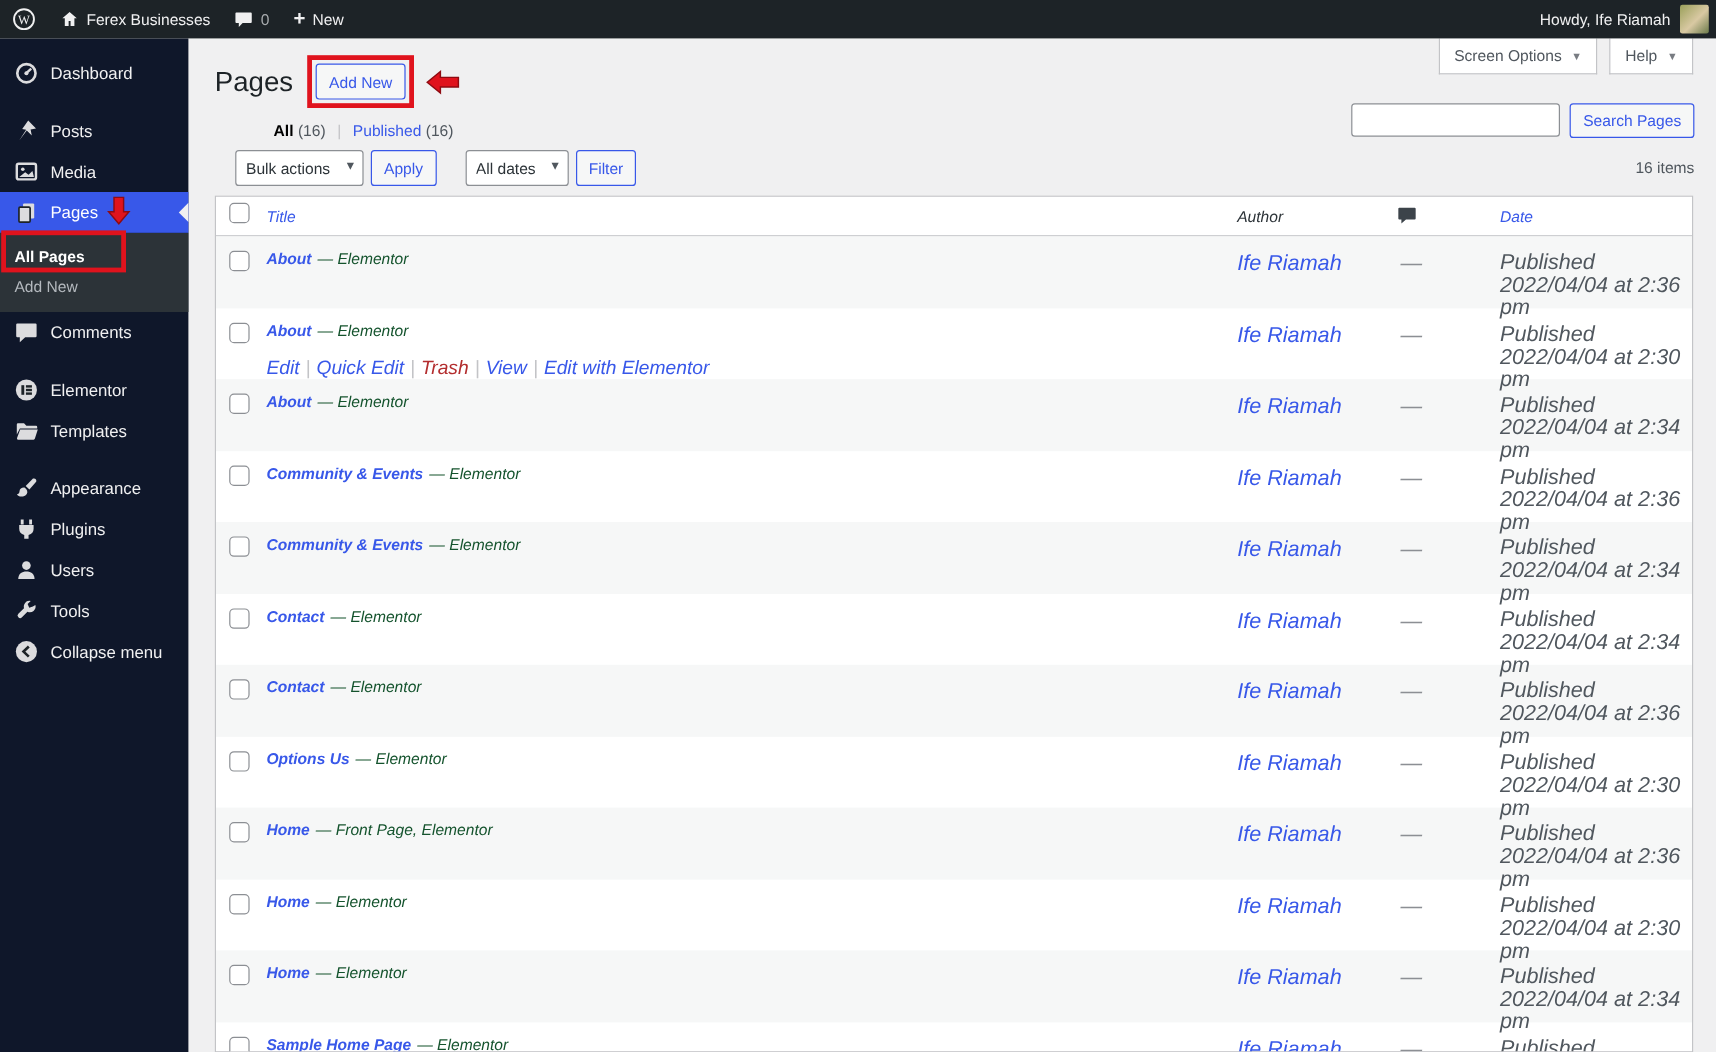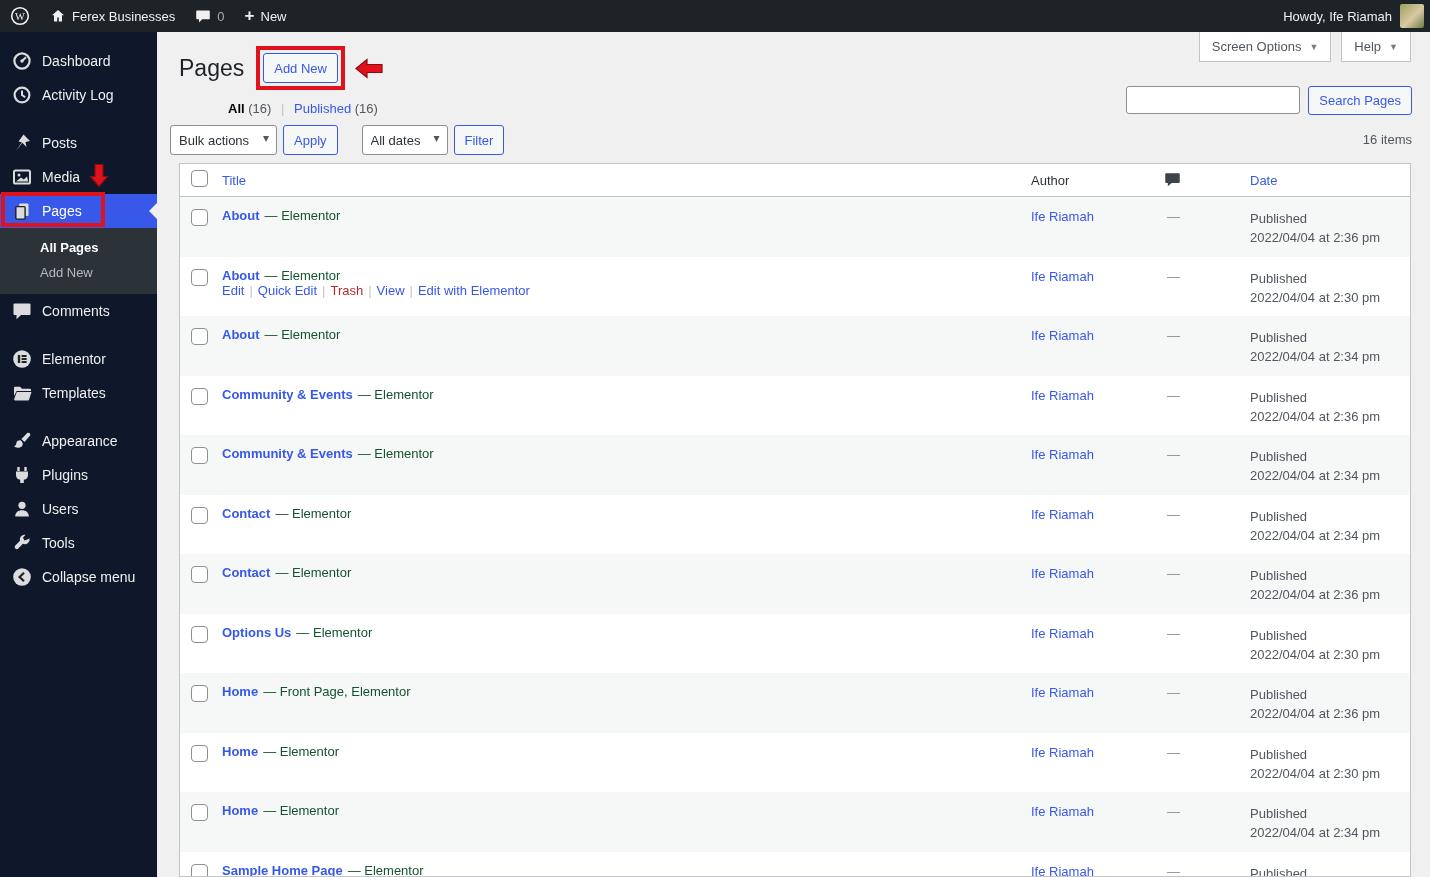--- a/index.html
+++ b/index.html
@@ -33,21 +33,21 @@
   .menu-item .mi-label { color:#f0f0f1; }
   .menu-item.gap { margin-top:14px; }
   .menu-item.current { background:#3858e9; }
   .menu-item.current .mi-label { color:#fff; font-weight:400; }
   .menu-item.current::after {
     content:""; position:absolute; right:0; top:50%; margin-top:-8px;
     border-top:8px solid transparent; border-bottom:8px solid transparent;
     border-right:8px solid #f0f0f1;
   }
   .submenu { background:#2c3338; padding:7px 0 9px 0; }
-  .submenu-item { padding:5px 12px; font-size:13px; color:#b4b9be; cursor:pointer;margin-left:28px; }
+  .submenu-item { padding:5px 12px; font-size:13px; color:#b4b9be; cursor:pointer; }
   .submenu-item.current { color:#fff; font-weight:bold; }
 
   
   .anno-box-pages { position:absolute; left:1px; top:192px; width:104px; height:35px;
     border:4px solid #e0131d; z-index:60; pointer-events:none; }
   .anno-media-arrow { position:absolute; left:88px; top:163px; z-index:60; pointer-events:none; }
   .anno-addnew-box { display:inline-block; border:4px solid #e0131d; padding:3px; margin-left:12px; }
   .anno-left-arrow { margin-left:9px; display:inline-block; vertical-align:middle; }
 
   
@@ -66,53 +66,53 @@
   .views-row { position:absolute; left:23px; top:69px; font-size:13px; color:#646970; }
   .views-row .all { color:#000; font-weight:bold;margin-left:48px; }
   .views-row .cnt { color:#50575e; font-weight:normal; }
   .views-row .sep { color:#c3c4c7; margin:0 6px; }
   .views-row a.view-link { color:#3858e9; }
 
   .search-row { position:absolute; top:54px; right:18px; display:flex; gap:8px; }
   .search-input { width:174px; height:28px; border:1px solid #8c8f94; border-radius:3px; background:#fff; padding:0 6px; font-size:13px; }
   .search-row .btn { height:29px; }
 
-  .filter-row { position:absolute; left:13px; top:93px; display:flex; gap:6px; align-items:center; }
+  .filter-row { position:absolute; left:39px; top:93px; display:flex; gap:6px; align-items:center; }
   .select-wrap { position:relative; display:inline-block; }
   .select-wrap select {
     appearance:none; -webkit-appearance:none; height:30px; background:#fff;
     border:1px solid #8c8f94; border-radius:3px; font-size:13px; color:#2c3338;
     padding:0 26px 0 8px; font-family:inherit; cursor:pointer;
   }
   .select-wrap::after { content:"▾"; position:absolute; right:8px; top:6px; font-size:12px; color:#50575e; pointer-events:none; }
   .gap-left { margin-left:18px; }
   .items-count { position:absolute; top:100px; right:18px; font-size:13px; color:#50575e; }
 
   
   .list-table { position:absolute; left:22px; top:131px; width:1232px; height:714px;
     background:#fff; border:1px solid #c3c4c7; overflow:hidden; }
-  .trow { display:grid; grid-template-columns:36px 815px 133px 86px 160px; }
+  .trow { display:grid; grid-template-columns:36px 815px 133px 86px 160px;font-style:italic; }
   .thead { height:33px; border-bottom:1px solid #c3c4c7; align-items:center; background:#fff; }
   .th { font-size:13px; }
   .th a { color:#3858e9; }
   .th-author { color:#2c3338; }
   .cb-cell { padding-left:11px; }
   .checkbox { width:17px; height:17px; border:1px solid #8c8f94; border-radius:4px; background:#fff; display:inline-block; cursor:pointer; }
   .title-cell { padding-left:6px; }
   .data-row { min-height:59.5px; height:59.5px; }
   .data-row.alt { background:#f6f7f7; }
   .data-row .cb-cell { padding-top:12px; }
   .data-row .title-cell { padding-top:11px; font-size:13px; }
   .row-title { color:#3858e9; font-weight:bold; }
   .row-meta { color:#14532d; margin-left:5px; }
-  .row-actions { margin-top:0; font-size:13px; }
+  .row-actions { margin-top:16px; font-size:16px; }
   .row-actions a { color:#3858e9; }
   .row-actions a.trash { color:#b32d2e; }
   .row-actions .sep { color:#c3c4c7; margin:0 5px; }
-  .author-cell, .comments-cell, .date-cell { padding-top:12px; font-size:13px; }
+  .author-cell, .comments-cell, .date-cell { padding-top:12px; font-size:18px; }
   .author-cell a { color:#3858e9; }
   .comments-cell { color:#8c8f94; padding-left:3px; }
   .date-cell { color:#50575e; line-height:19px; }
   .comments-col-head { padding-top:2px; }
 </style>
 </head>
 <body>
 
 <div id="adminbar">
   <span class="ab-item">
@@ -148,29 +148,20 @@
       <div class="menu-item">
         <span class="mi-icon">
           <svg width="20" height="20" viewBox="0 0 20 20">
             <circle cx="10" cy="10" r="7.6" fill="none" stroke="#dcdcde" stroke-width="2.2"></circle>
             <path d="M10 10 L14 6.2" stroke="#dcdcde" stroke-width="2"></path>
             <circle cx="10" cy="10" r="1.7" fill="#dcdcde"></circle>
           </svg>
         </span>
         <span class="mi-label">Dashboard</span>
       </div>
-      <div class="menu-item">
-        <span class="mi-icon">
-          <svg width="20" height="20" viewBox="0 0 20 20">
-            <circle cx="10" cy="10" r="7.4" fill="none" stroke="#dcdcde" stroke-width="2.2"></circle>
-            <path d="M10 5.6 V10 L13.2 12.2" stroke="#dcdcde" stroke-width="2" fill="none"></path>
-          </svg>
-        </span>
-        <span class="mi-label">Activity Log</span>
-      </div>
       <div class="menu-item gap">
         <span class="mi-icon">
           <svg width="20" height="20" viewBox="0 0 20 20">
             <path d="M11.5 1.5 L18 8 L13.5 9 L14.5 14 L10.3 9.7 L4 18 L9.8 9.2 L6.5 8.5 Z" fill="#dcdcde"></path>
           </svg>
         </span>
         <span class="mi-label">Posts</span>
       </div>
       <div class="menu-item">
         <span class="mi-icon">

